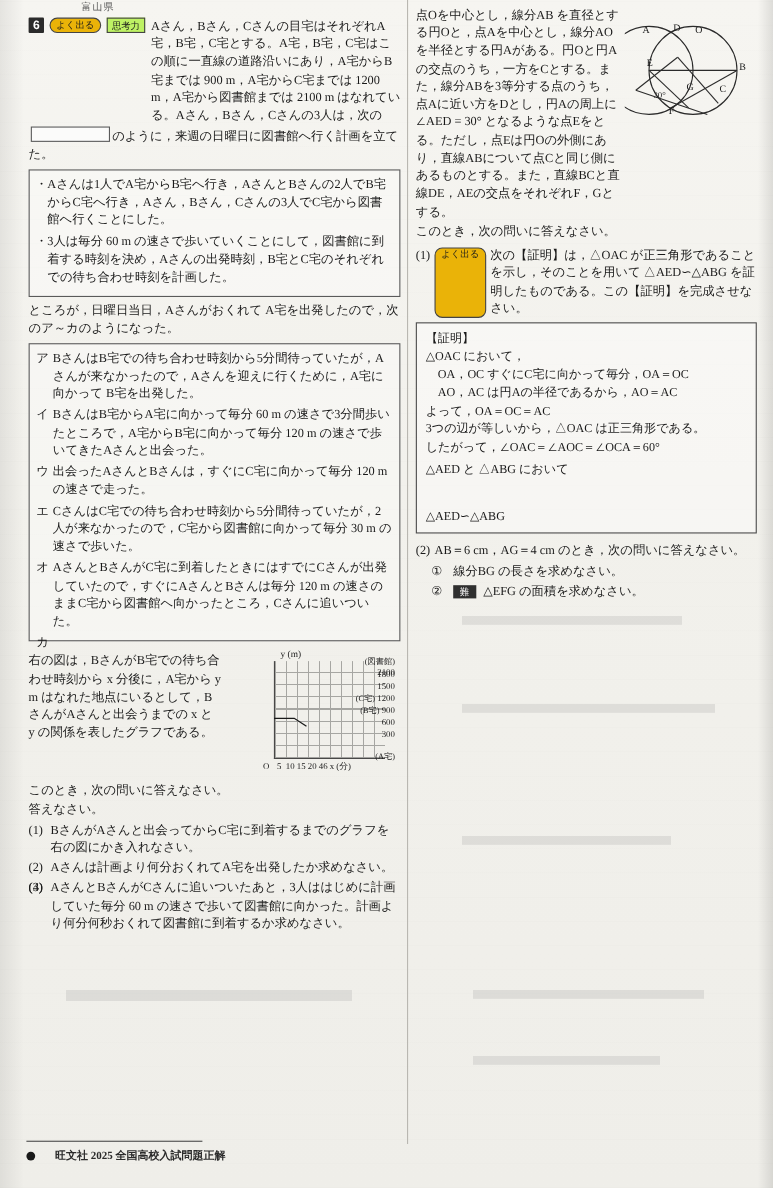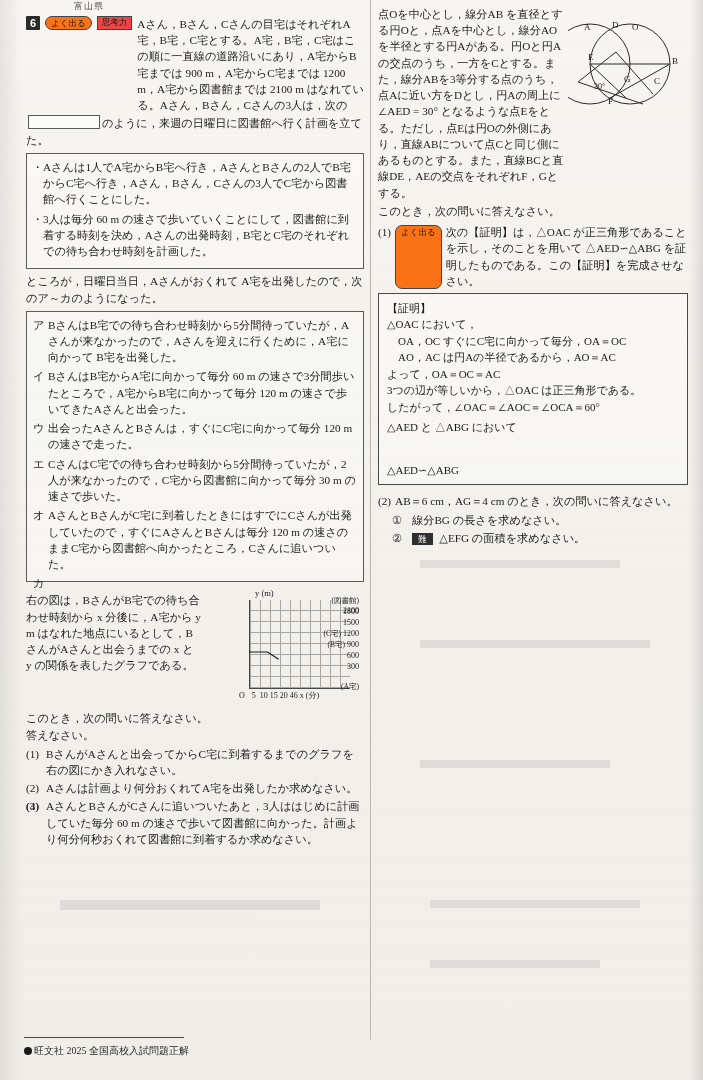--- a/index.html
+++ b/index.html
@@ -38,27 +38,27 @@
   .txt{font-size:11.2px;line-height:1.45;}
 
   .head-row{display:flex;align-items:flex-start;gap:5px;}
   .qnum{
     display:inline-block;background:#2b2b2b;color:#fff;font-weight:bold;
     font-size:11px;line-height:14px;padding:0 4px;border-radius:1px;
     font-family:"Liberation Sans",sans-serif;
   }
   .tagA{
     display:inline-block;border:1px solid #444;border-radius:7px;
-    font-size:8.5px;padding:0 5px;line-height:12px;background:#f97316;
-    font-family:Liberation Sans, sans-serif;white-space:nowrap;
+    font-size:8.5px;padding:0 5px;line-height:12px;background:#eab308;
+    font-family:Liberation Mono, monospace;white-space:nowrap;
   }
   .tagB{
     display:inline-block;border:1px solid #444;
-    font-size:8.5px;padding:0 4px;line-height:12px;background:#ef4444;
-    font-family:Liberation Mono, monospace;white-space:nowrap;text-align:right;
+    font-size:8.5px;padding:0 4px;line-height:12px;background:#bef264;
+    font-family:Liberation Sans, sans-serif;white-space:nowrap;text-align:right;
   }
   .tagDark{
     display:inline-block;background:#2f2f2f;color:#fff;
     font-size:8.5px;padding:0 6px;line-height:12px;
     font-family:"Liberation Sans",sans-serif;white-space:nowrap;
   }
   .blank-box{
     display:inline-block;width:70px;height:12px;border:1px solid #5a5a5a;
     background:#fbfbfa;vertical-align:-2px;margin:0 2px;
   }
@@ -104,21 +104,21 @@
   .pt-label{position:absolute;font-size:9px;}
 
   .proofbox{
     border:1px solid #4a4a4a;padding:6px 8px;margin-top:4px;
     background:rgba(255,255,255,.4);
   }
   .proofbox .t{font-size:11px;line-height:1.5;}
   .small-gap{height:26px;}
   .footer{
     position:absolute;left:24px;bottom:22px;font-size:10px;color:#2b2b2b;
-    display:flex;align-items:center;gap:2px;
+    display:flex;align-items:center;gap:18px;font-weight:bold;
   }
   .footdot{width:8px;height:8px;border-radius:50%;background:#1a1a1a;display:inline-block;}
   .footrule{position:absolute;left:24px;bottom:42px;width:160px;height:1px;background:#4a4a4a;}
   .topname{position:absolute;left:74px;top:0px;font-size:9px;color:#555;letter-spacing:1px;}
   .rightcut{
     position:absolute;right:0;top:0;width:14px;height:1080px;
     background:linear-gradient(90deg,rgba(0,0,0,0) 0%,rgba(0,0,0,.10) 100%);
     pointer-events:none;
   }
   .leftcut{

